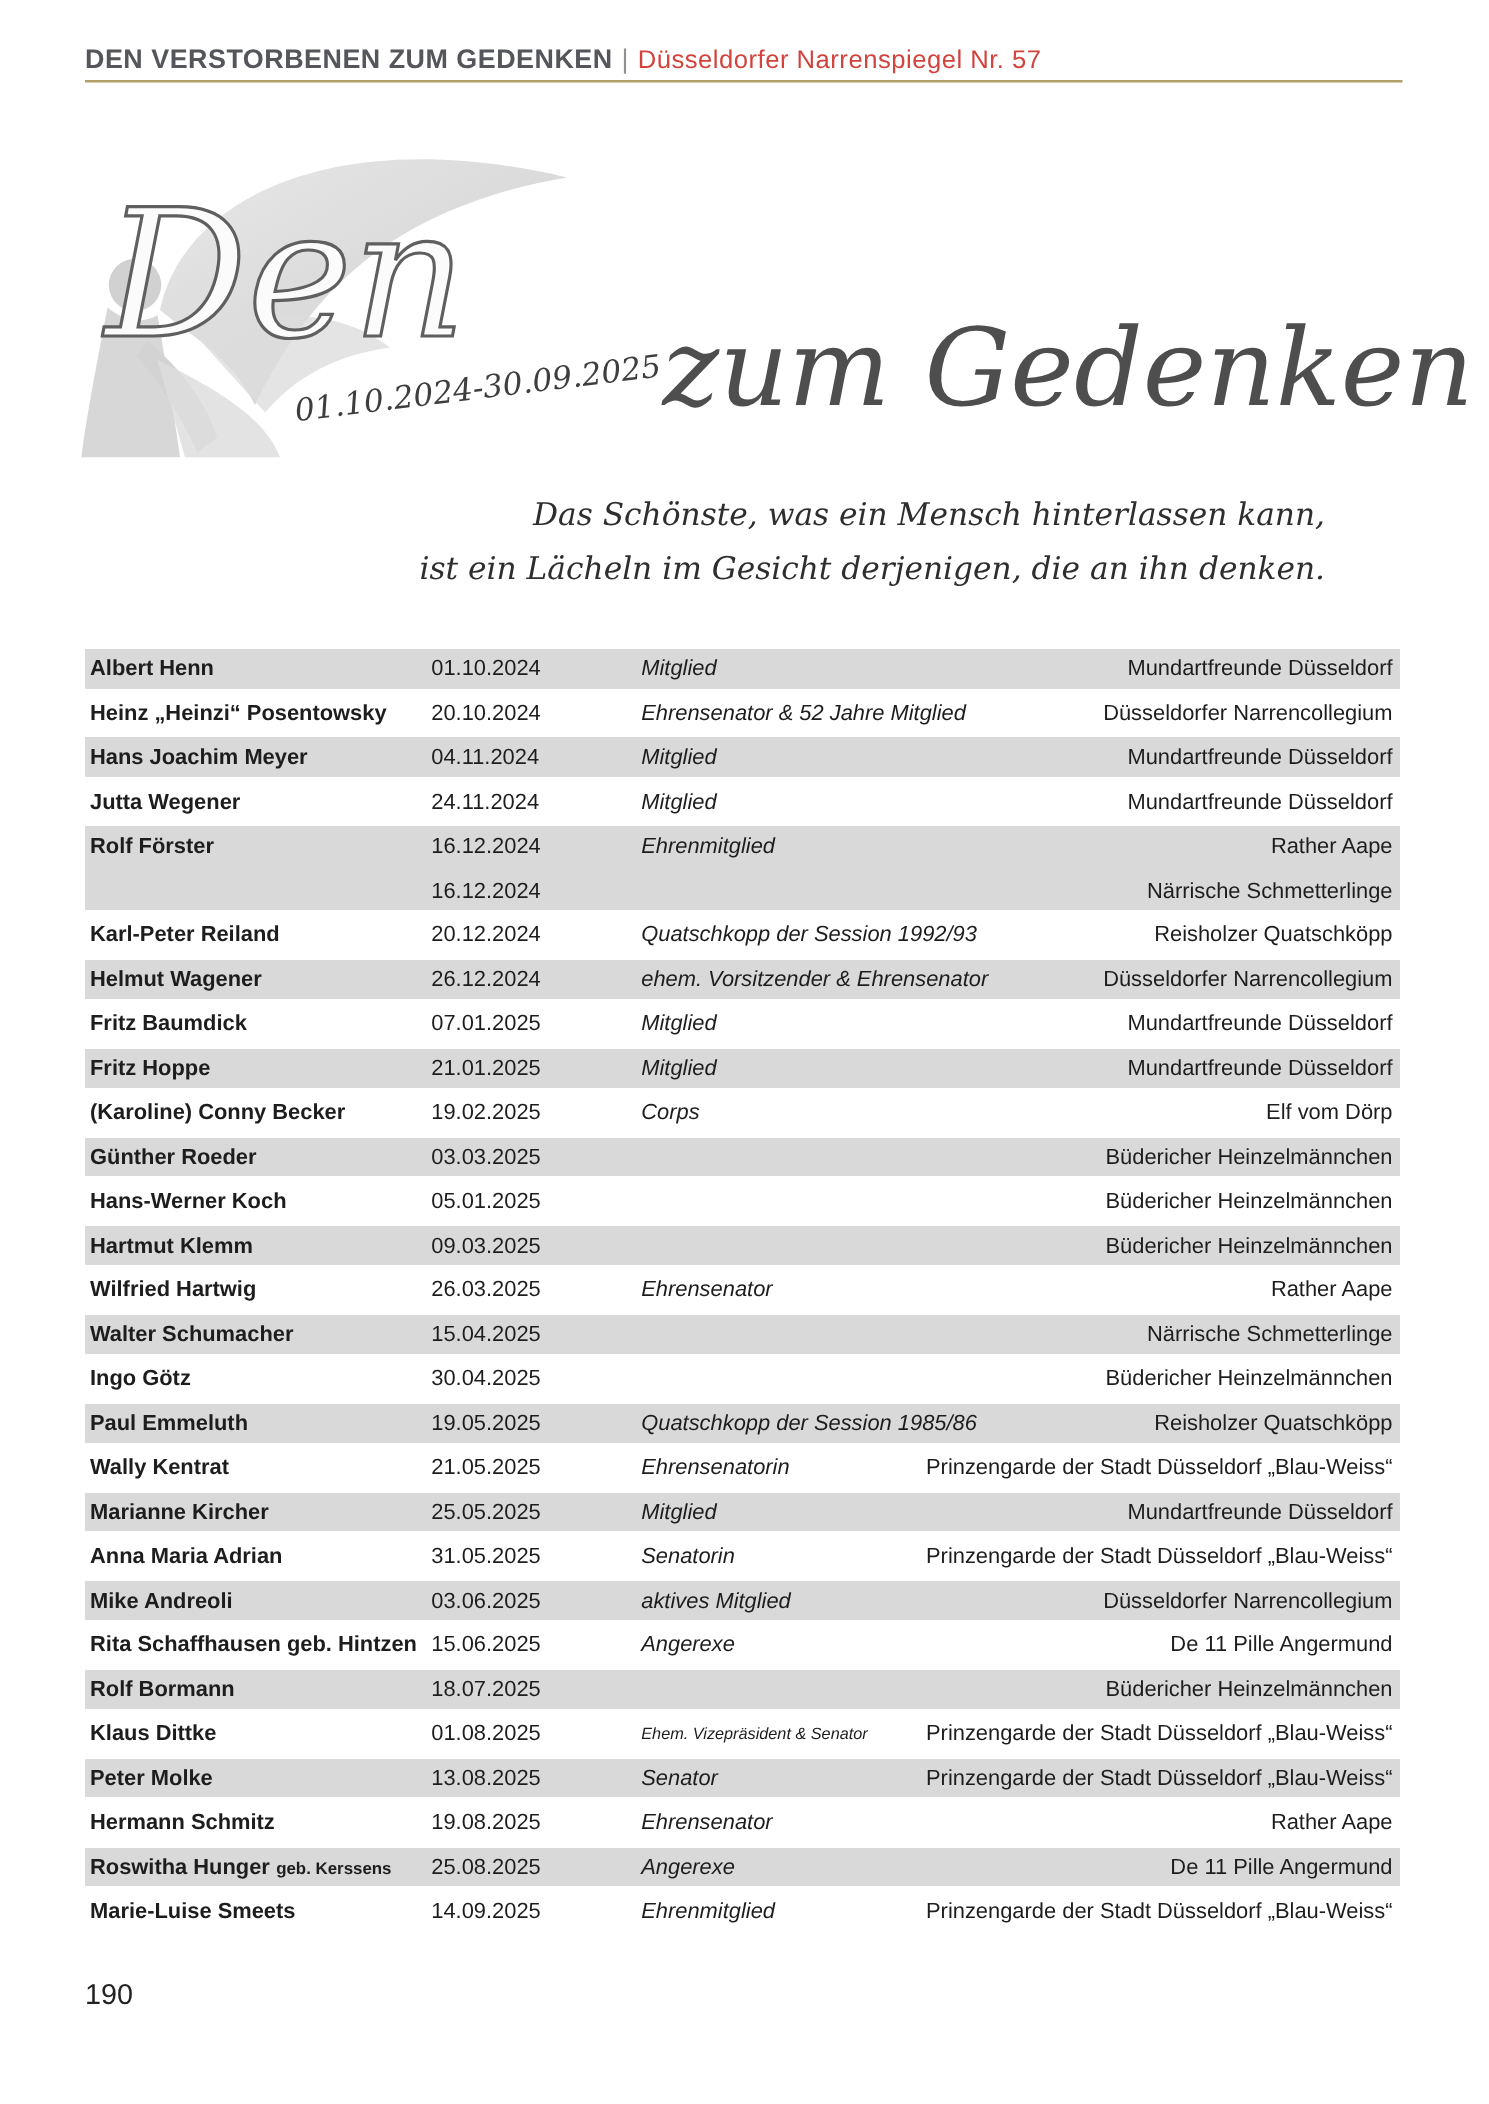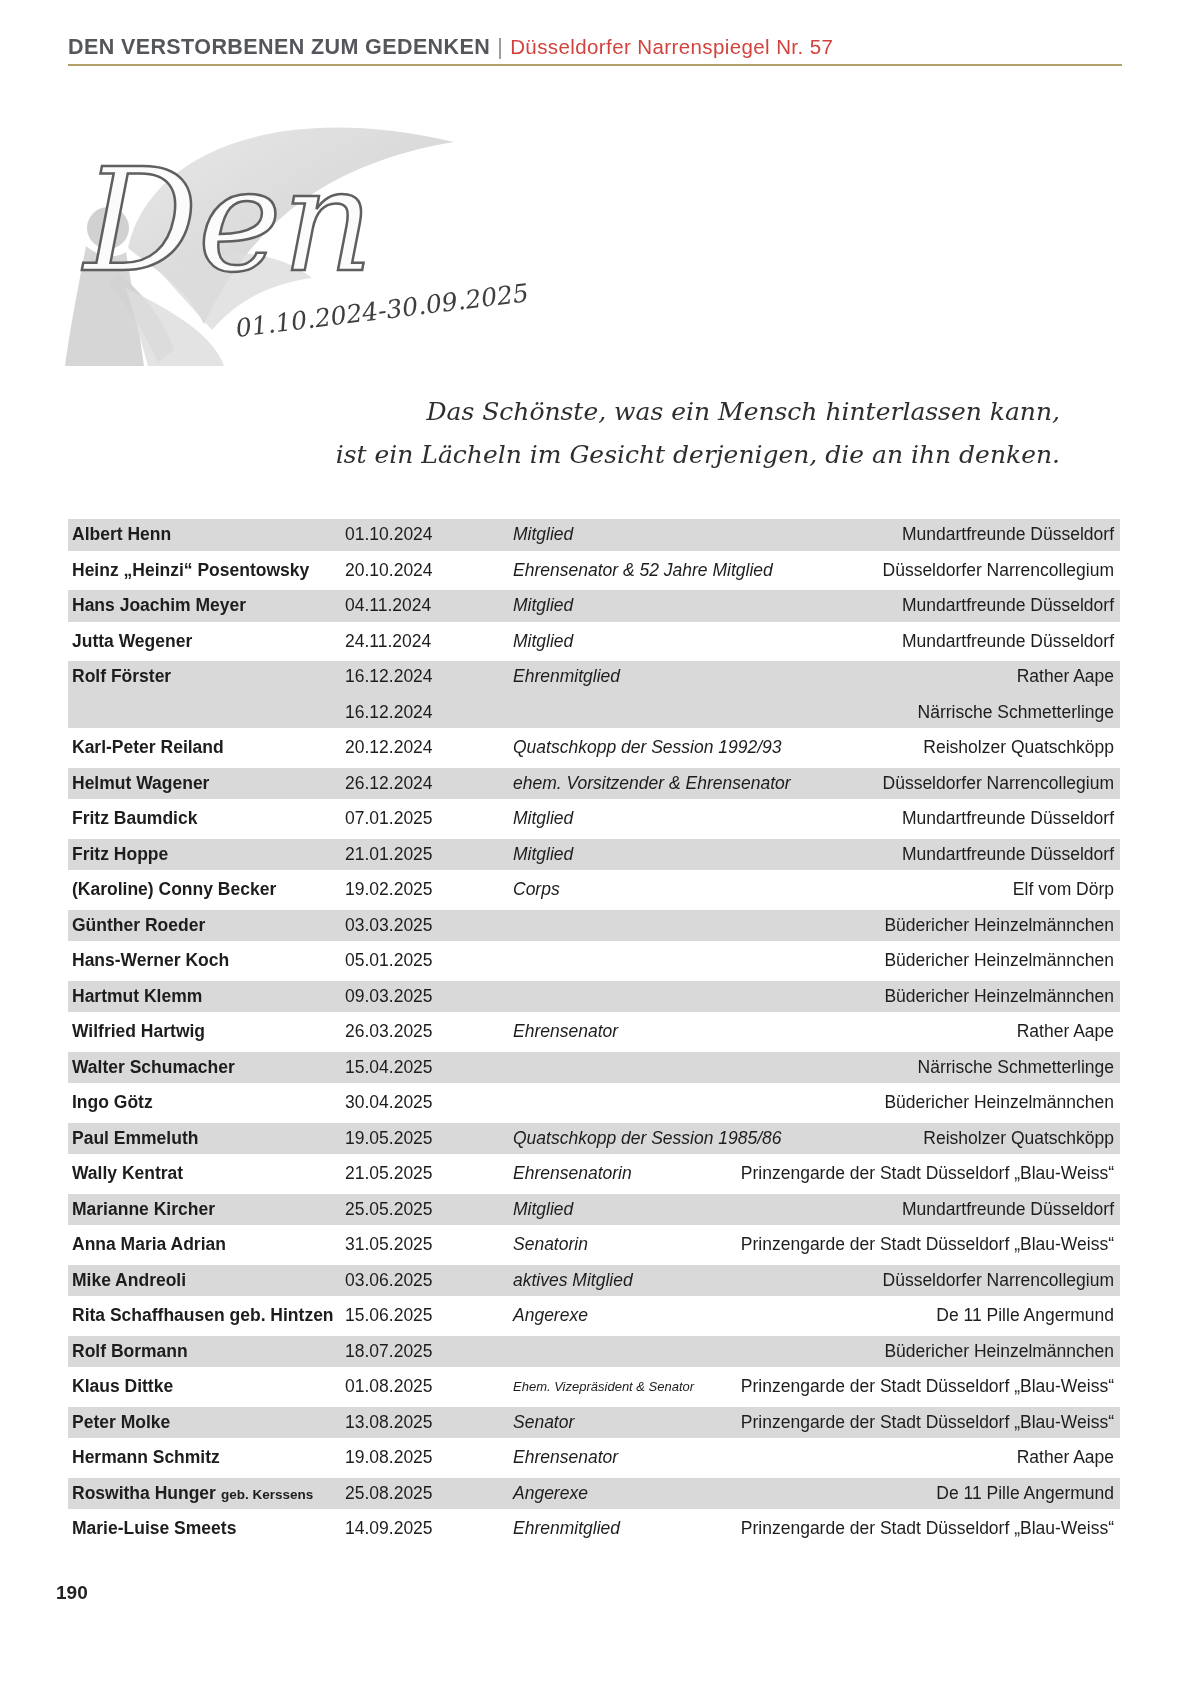--- a/index.html
+++ b/index.html
@@ -39,21 +39,21 @@
       #fff calc(100% - 2px) 100%);
   }
   .row-line{display:flex;align-items:center;height:35.5px;font-size:17.5px;color:#1d1d1d;}
   .c-name{width:277px;box-sizing:border-box;padding-left:4px;font-weight:bold;white-space:nowrap;}
   .name-suffix{font-size:13.5px;font-weight:bold;margin-left:5px;}
   .c-date{width:168px;white-space:nowrap;}
   .c-role{flex:1;font-style:italic;white-space:nowrap;}
   .c-role.small{font-size:13px;}
   .c-org{margin-left:auto;padding-right:6px;white-space:nowrap;text-align:right;}
   
-  .pagenum{position:absolute;left:56px;top:1582px;font-size:19px;color:#222;font-weight:bold;}
+  .pagenum{position:absolute;left:68px;top:1582px;font-size:23px;color:#222;}
 </style>
 </head>
 <body>
 
 <div class="page">
 
   <div class="topbar">
     <span>DEN VERSTORBENEN ZUM GEDENKEN</span><span class="sep">|</span><span class="mag">Düsseldorfer Narrenspiegel Nr. 57</span>
   </div>
   <div class="gold-rule"></div>
@@ -69,20 +69,21 @@
       <path fill="url(#angelGrad)" d="M120,160 C138,72 258,10 446,54 C384,64 330,86 290,116 C250,146 220,186 196,236 C176,196 146,182 120,160 Z"></path>
       <path fill="#d4d4d4" opacity="0.8" d="M150,182 C202,158 262,158 304,190 C262,196 230,212 204,242 Z"></path>
       <circle cx="100" cy="140" r="21" fill="#c6c6c6"></circle>
       <path fill="#cdcdcd" d="M78,158 C70,200 62,240 57,278 L136,278 C130,234 124,200 118,164 C105,172 90,168 78,158 Z"></path>
       <path fill="#c9c9c9" d="M110,185 C136,206 156,232 166,262 L150,274 C134,240 117,214 101,197 Z"></path>
       <path fill="#d6d6d6" opacity="0.85" d="M118,200 C172,226 206,250 216,278 L140,278 Z"></path>
     </g>
   </svg>
 
   <div class="script t-den">Den</div>
+  <div class="script t-zum">zum Gedenken</div>
   <div class="daterange">01.10.2024-30.09.2025</div>
 
   <div class="quote">
     <div>Das Schönste, was ein Mensch hinterlassen kann,</div>
     <div>ist ein Lächeln im Gesicht derjenigen, die an ihn denken.</div>
   </div>
 
   <div class="mtable" id="mtable">
       <div class="row shaded">
         <div class="row-line">

